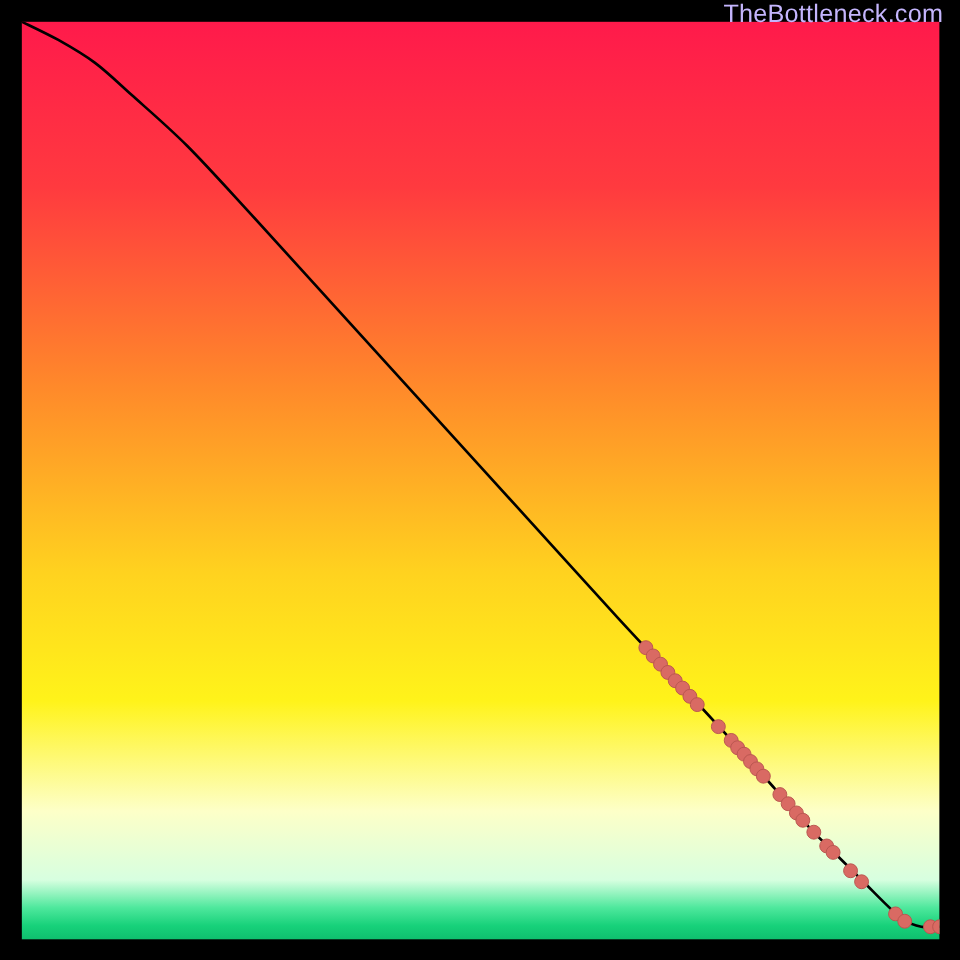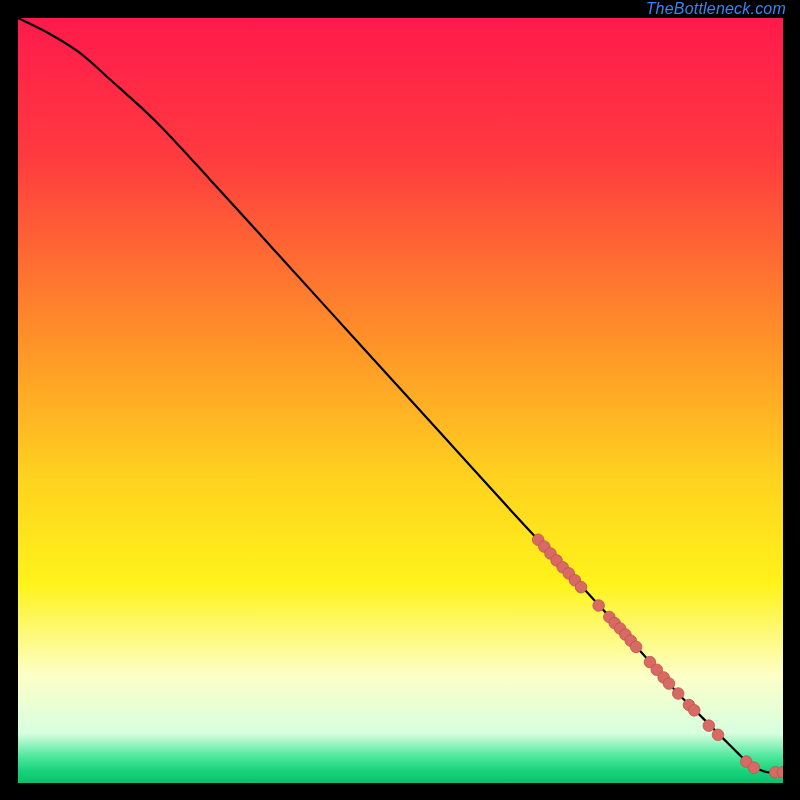--- a/index.html
+++ b/index.html
@@ -23,25 +23,24 @@
     left: 0;
     top: 0;
     width: 765px;
     height: 765px;
   }
   .watermark {
     position: absolute;
     top: 0;
     right: 14px;
     font-family: Arial, Helvetica, sans-serif;
-    font-size: 16px;
-    color: #3b82f6;
+    font-size: 21px;
+    color: #c4b5fd;
     letter-spacing: 0.2px;
     user-select: none;
-    font-style: italic;
   }
   svg { display: block; }
 </style>
 </head>
 <body>
 
 <div class="frame">
   <svg class="plot" viewBox="0 0 765 765" width="765" height="765" xmlns="http://www.w3.org/2000/svg">
     <defs>
       <linearGradient id="bg-grad" x1="0" y1="0" x2="0" y2="1">

